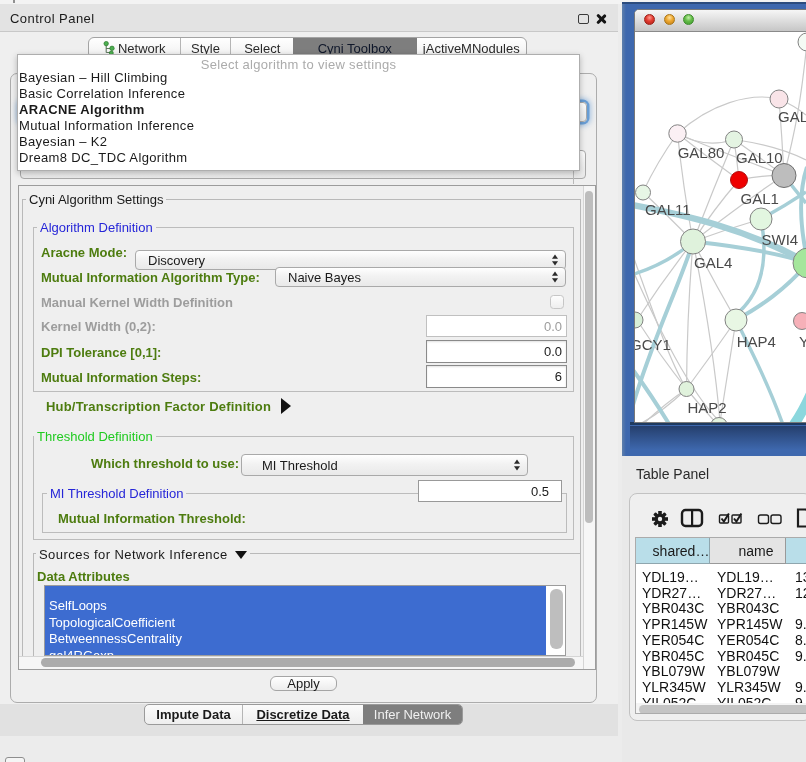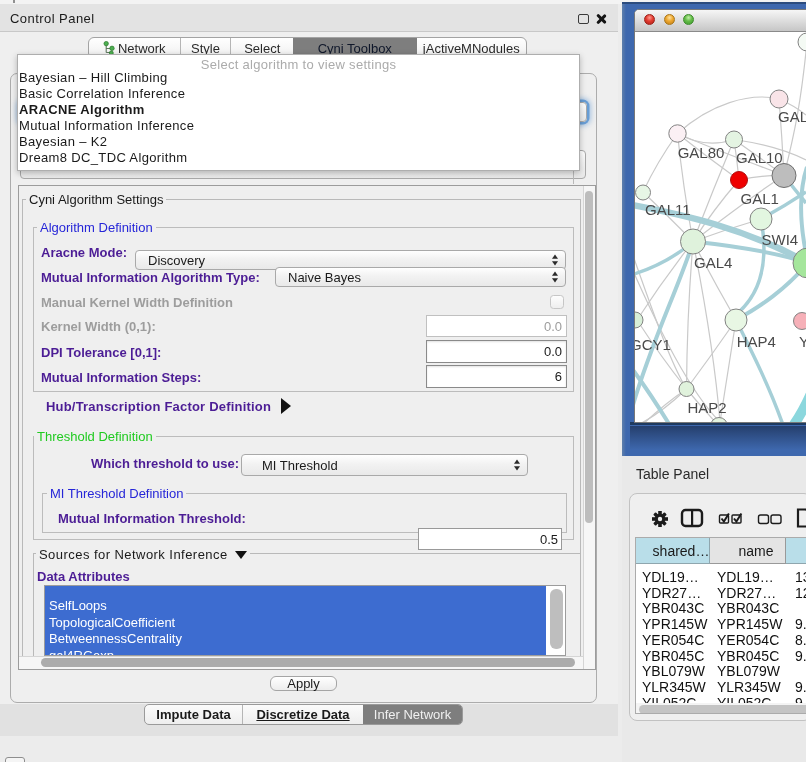--- a/index.html
+++ b/index.html
@@ -1,20 +1,20 @@
 <!DOCTYPE html>
 <html><head>
 <meta charset="utf-8">
 <style>
 * { margin:0; padding:0; box-sizing:border-box; }
 html,body { width:806px; height:762px; overflow:hidden; background:#ececec;
   font-family:"Liberation Sans", sans-serif; }
 .abs { position:absolute; }
 body { position:relative; }
-.lbl { font-size:13px; font-weight:bold; color:#4c1d95; white-space:nowrap; }
+.lbl { font-size:13px; font-weight:bold; color:#4d7c0f; white-space:nowrap; }
 .glbl { font-size:13px; font-weight:bold; color:#9d9d9d; white-space:nowrap; }
 .combo { background:linear-gradient(#ffffff,#f2f2f2 45%,#e9e9e9); border:1px solid #a9a9a9;
   border-radius:4px; font-size:13px; color:#1a1a1a; }
 .combotext { position:absolute; top:0; bottom:0; display:flex; align-items:center; }
 .updn { position:absolute; right:6px; top:50%; transform:translateY(-50%); }
 .tfield { background:#fff; font-size:13px; text-align:right; color:#1a1a1a;
   display:flex; align-items:center; justify-content:flex-end; }
 .gtitle { position:absolute; font-size:13px; background:#efefef; padding:0 3px; white-space:nowrap; }
 </style>
 </head>
@@ -78,21 +78,21 @@
 <div class="abs lbl" style="left:41px;top:270px;">Mutual Information Algorithm Type:</div>
 <div class="abs combo" style="left:275px;top:267px;width:291px;height:20px;">
   <span class="combotext" style="left:12px;">Naive Bayes</span>
   <svg class="updn" width="8" height="12" viewBox="0 0 8 12">
       <path d="M4 0.5 L7 4.7 L1 4.7 Z" fill="#2a2a2a"></path>
       <path d="M4 11.5 L7 7.3 L1 7.3 Z" fill="#2a2a2a"></path>
     </svg>
 </div>
 <div class="abs glbl" style="left:41px;top:295px;">Manual Kernel Width Definition</div>
 <div class="abs" style="left:550px;top:295px;width:14px;height:14px;border:1px solid #c6c6c6;border-radius:3.5px;background:linear-gradient(#fdfdfd,#eeeeee);"></div>
-<div class="abs glbl" style="left:41px;top:319px;">Kernel Width (0,1):</div>
+<div class="abs glbl" style="left:41px;top:319px;">Kernel Width (0,2):</div>
 <div class="abs tfield" style="left:426px;top:315px;width:141px;height:22px;border:1px solid #c0c0c0;color:#9d9d9d;padding-right:4px;">0.0</div>
 <div class="abs lbl" style="left:41px;top:345px;">DPI Tolerance [0,1]:</div>
 <div class="abs tfield" style="left:426px;top:340px;width:141px;height:23px;border:1px solid #8a8a8a;box-shadow:inset 0 1px 2px rgba(0,0,0,0.12);padding-right:4px;">0.0</div>
 <div class="abs lbl" style="left:41px;top:370px;">Mutual Information Steps:</div>
 <div class="abs tfield" style="left:426px;top:365px;width:141px;height:23px;border:1px solid #8a8a8a;box-shadow:inset 0 1px 2px rgba(0,0,0,0.12);padding-right:4px;">6</div>
 
 <div class="abs lbl" style="left:46px;top:399px;letter-spacing:0.2px;">Hub/Transcription Factor Definition</div>
 <div class="abs" style="left:281px;top:398px;width:0;height:0;border-left:10px solid #111;border-top:8px solid transparent;border-bottom:8px solid transparent;"></div>
 
 <div class="abs" style="left:33px;top:436px;width:541px;height:104px;border:1px solid #bcbcbc;"></div>
@@ -102,21 +102,21 @@
   <span class="combotext" style="left:20px;">MI Threshold</span>
   <svg class="updn" width="8" height="12" viewBox="0 0 8 12">
       <path d="M4 0.5 L7 4.7 L1 4.7 Z" fill="#2a2a2a"></path>
       <path d="M4 11.5 L7 7.3 L1 7.3 Z" fill="#2a2a2a"></path>
     </svg>
 </div>
 
 <div class="abs" style="left:42px;top:493px;width:525px;height:40px;border:1px solid #bcbcbc;"></div>
 <div class="gtitle" style="left:47px;top:486px;color:#2626d8;">MI Threshold Definition</div>
 <div class="abs lbl" style="left:58px;top:511px;">Mutual Information Threshold:</div>
-<div class="abs tfield" style="left:418px;top:528px;width:144px;height:22px;border:1px solid #999;padding-right:3px;">0.5</div>
+<div class="abs tfield" style="left:418px;top:480px;width:144px;height:22px;border:1px solid #999;padding-right:12px;">0.5</div>
 
 <div class="abs" style="left:33px;top:553px;width:3px;height:1px;background:#b9b9b9;"></div>
 <div class="abs" style="left:250px;top:553px;width:331px;height:1px;background:#b9b9b9;"></div>
 <div class="abs" style="left:33px;top:553px;width:1px;height:103px;background:#b9b9b9;"></div>
 <div class="abs" style="left:39px;top:547px;font-size:13px;color:#1a1a1a;white-space:nowrap;letter-spacing:0.45px;">Sources for Network Inference</div>
 <div class="abs" style="left:235px;top:551px;width:0;height:0;border-top:8px solid #111;border-left:6.5px solid transparent;border-right:6.5px solid transparent;"></div>
 <div class="abs lbl" style="left:37px;top:569px;">Data Attributes</div>
 
 <div class="abs" style="left:44px;top:585px;width:522px;height:71px;border:1px solid #9c9c9c;background:#fff;overflow:hidden;">
   <div class="abs" style="left:0px;top:0px;width:501px;height:70px;background:#3d6cd0;"></div>

